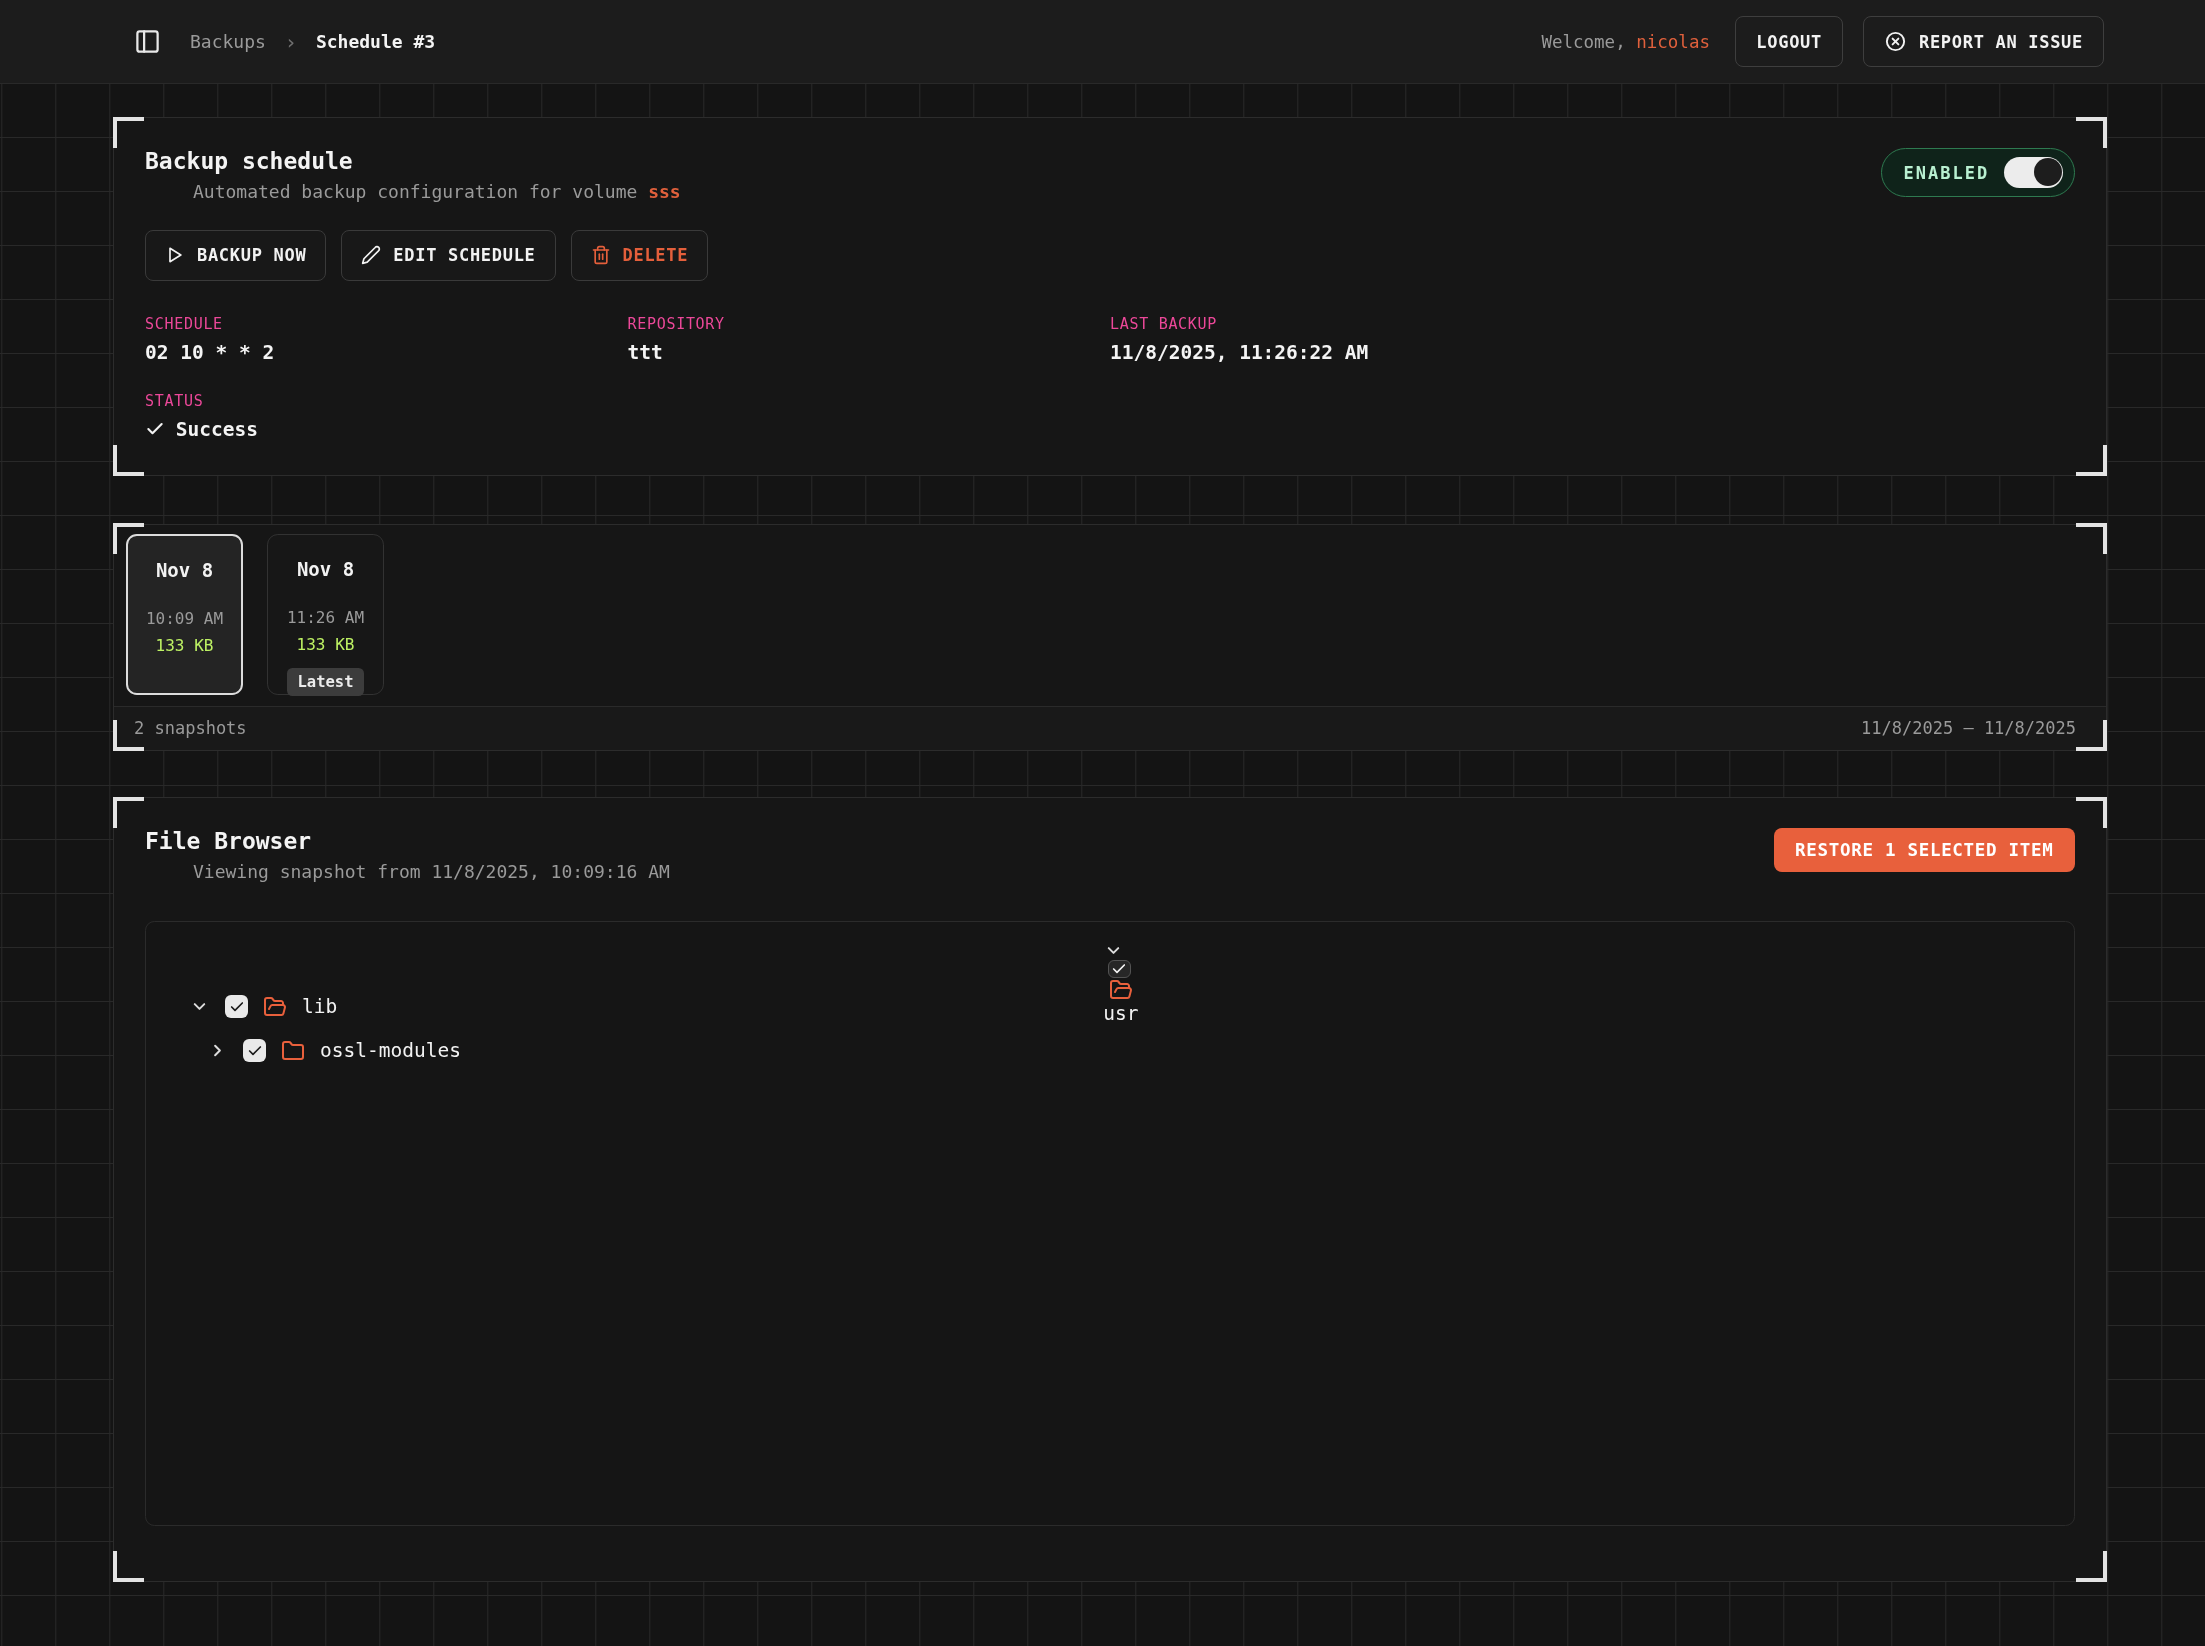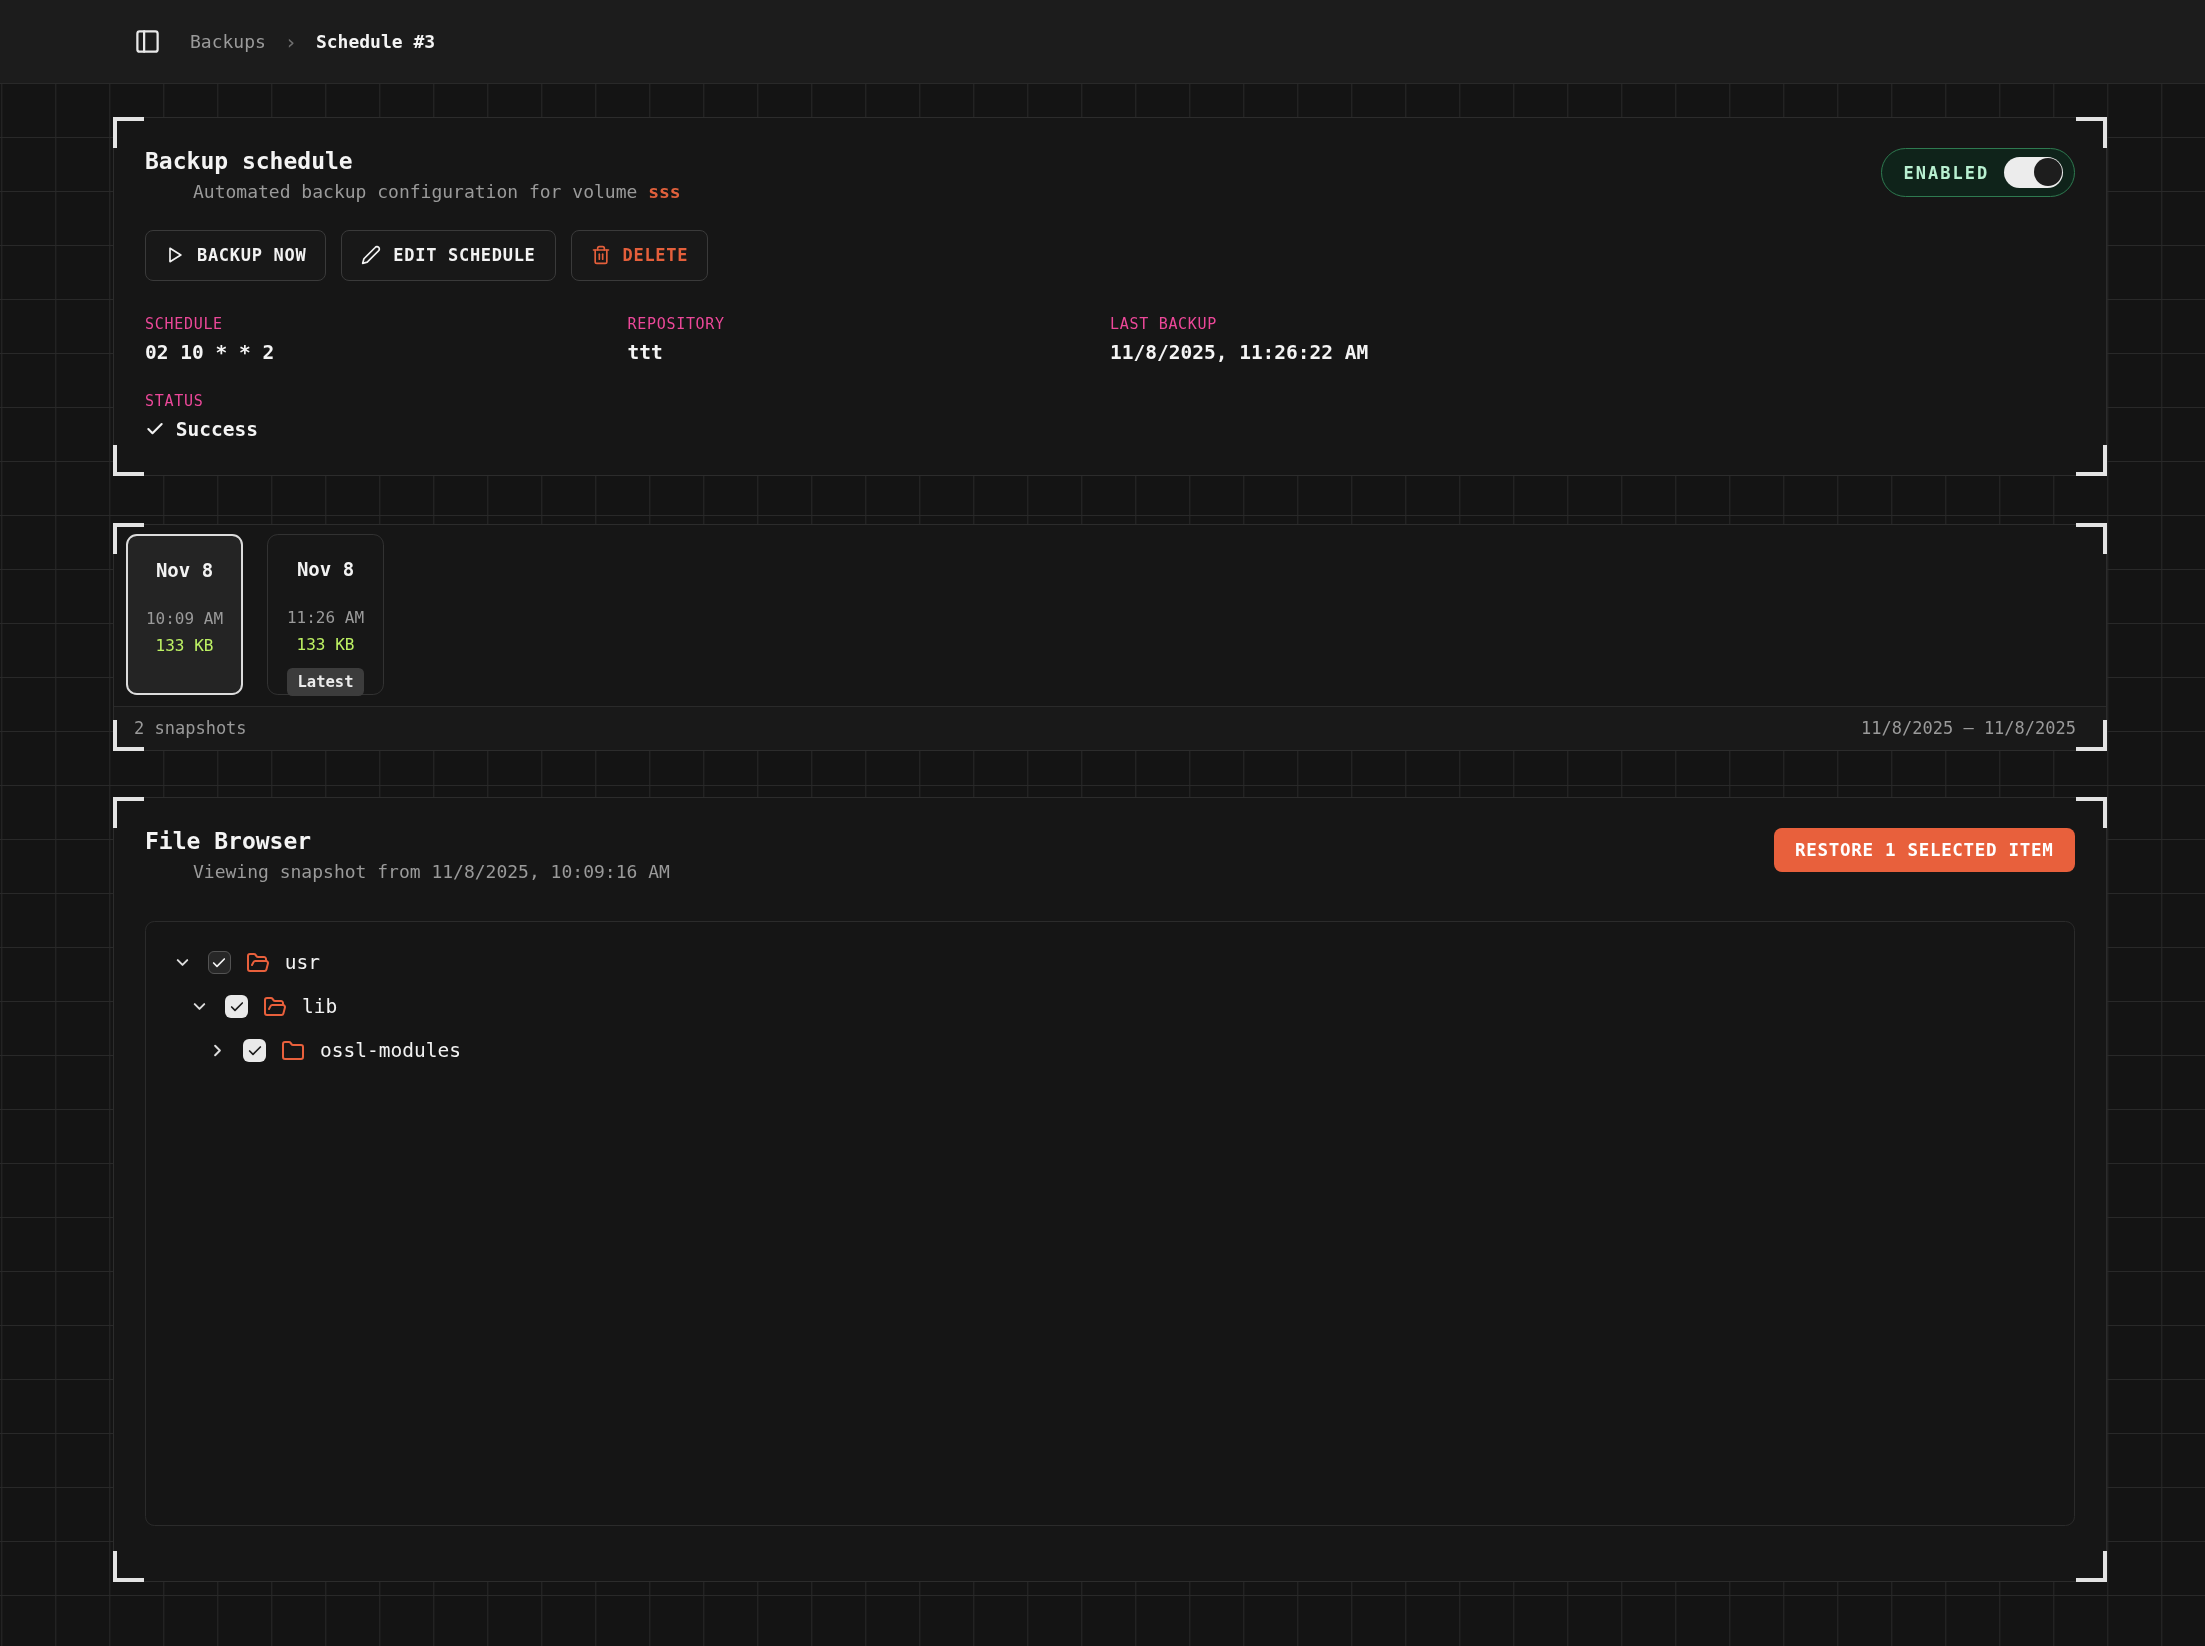--- a/index.html
+++ b/index.html
@@ -211,20 +211,36 @@
             <line x1="9" y1="3" x2="9" y2="21"></line>
         </svg>
       </span>
     </button>
     <nav class="breadcrumb">
       <span class="crumb-section">Backups</span>
       <span class="crumb-sep">›</span>
       <span class="crumb-page">Schedule #3</span>
     </nav>
   </div>
+  <div class="topbar-right">
+    <span class="welcome"><span>Welcome, </span><span class="username">nicolas</span></span>
+    <button class="btn-outline">
+      <span>LOGOUT</span>
+    </button>
+    <button class="btn-outline">
+      <span>
+        <svg width="23" height="23" viewBox="0 0 24 24" fill="none" stroke="#f2f2f2" stroke-width="2" stroke-linecap="round" stroke-linejoin="round">
+          <circle cx="12" cy="12" r="9"></circle>
+            <line x1="9" y1="9" x2="15" y2="15"></line>
+            <line x1="15" y1="9" x2="9" y2="15"></line>
+        </svg>
+      </span>
+      <span>REPORT AN ISSUE</span>
+    </button>
+  </div>
 </header>
 
 <div class="content">
 
   <section class="panel panel-schedule">
     <span class="corner tl"></span>
     <span class="corner tr"></span>
     <span class="corner bl"></span>
     <span class="corner br"></span>
 
@@ -333,21 +349,21 @@
     <div class="panel-head">
       <div>
         <h2 class="panel-title">File Browser</h2>
         <p class="panel-subtitle">Viewing snapshot from 11/8/2025, 10:09:16 AM</p>
       </div>
       <button class="btn-restore">RESTORE 1 SELECTED ITEM</button>
     </div>
 
     <div class="tree-box">
 
-      <div class="tree-row" style="padding-left: 6.7px;">
+      <div class="tree-row" style="padding-left: 6.7px; flex-direction: column;">
         <button class="tree-chevron">
           <svg width="19" height="19" viewBox="0 0 24 24" fill="none" stroke="#dcdcdc" stroke-width="2.5" stroke-linecap="round" stroke-linejoin="round">
               <polyline points="6 9 12 15 18 9"></polyline>
             </svg>
         </button>
         <span class="checkbox dark">
           <svg width="16" height="16" viewBox="0 0 24 24" fill="none" stroke="#f2f2f2" stroke-width="2.5" stroke-linecap="round" stroke-linejoin="round">
               <polyline points="20 6 9 17 4 12"></polyline>
             </svg>
         </span>

